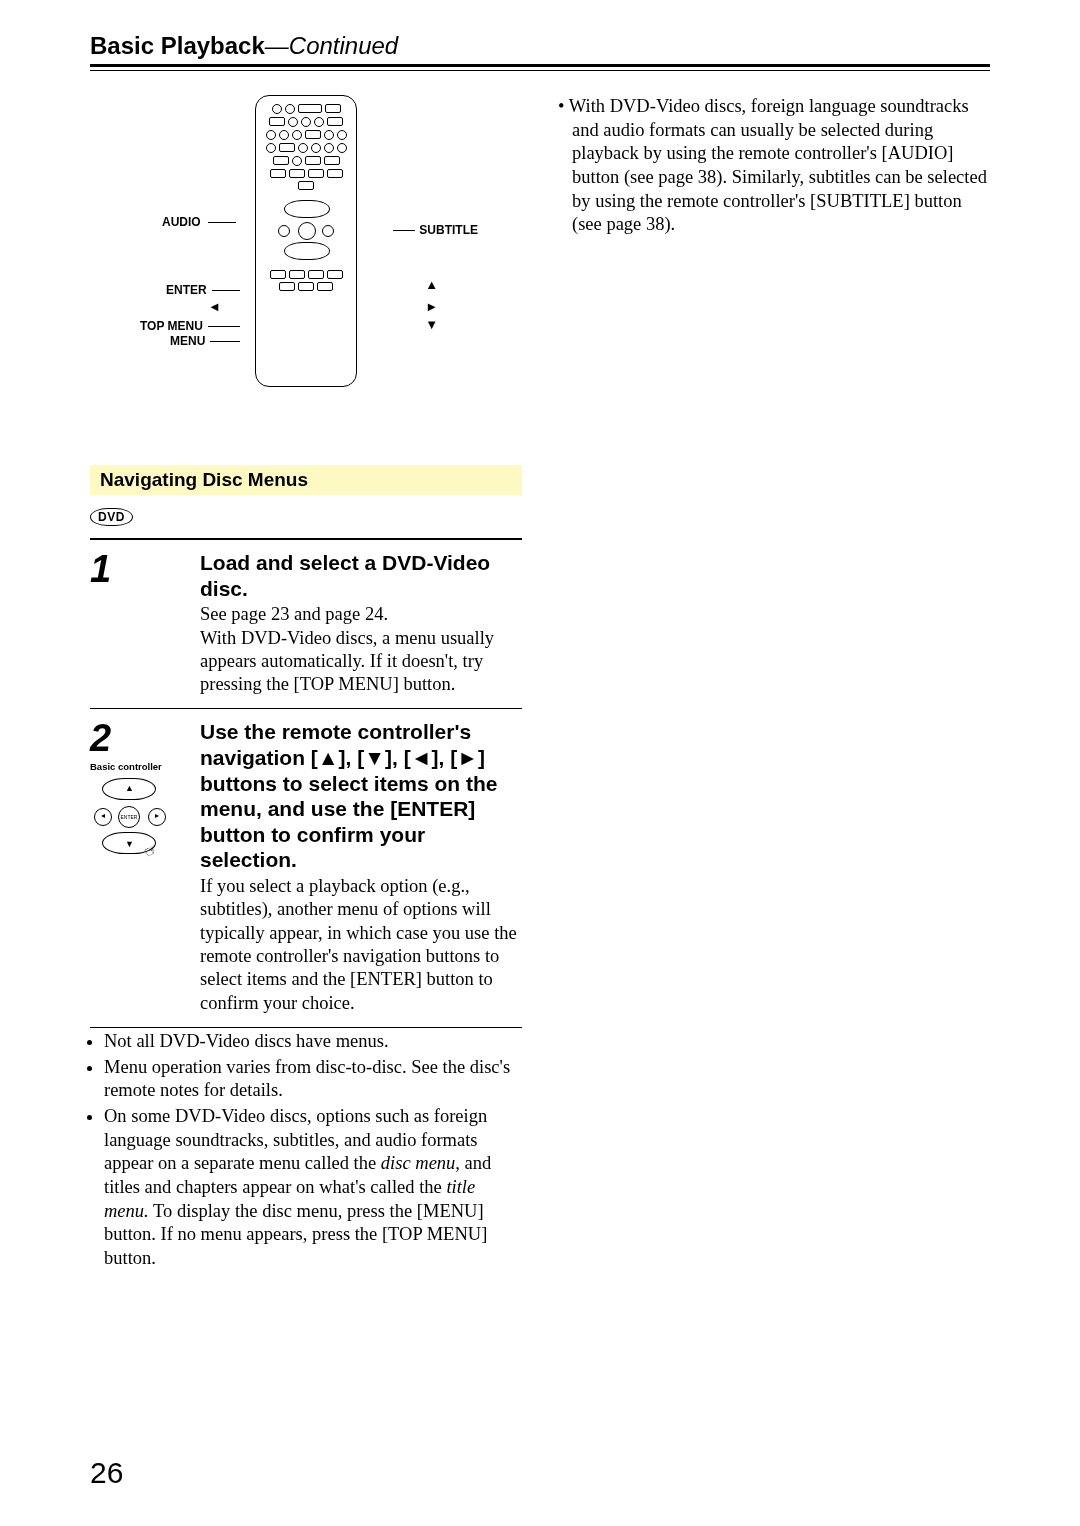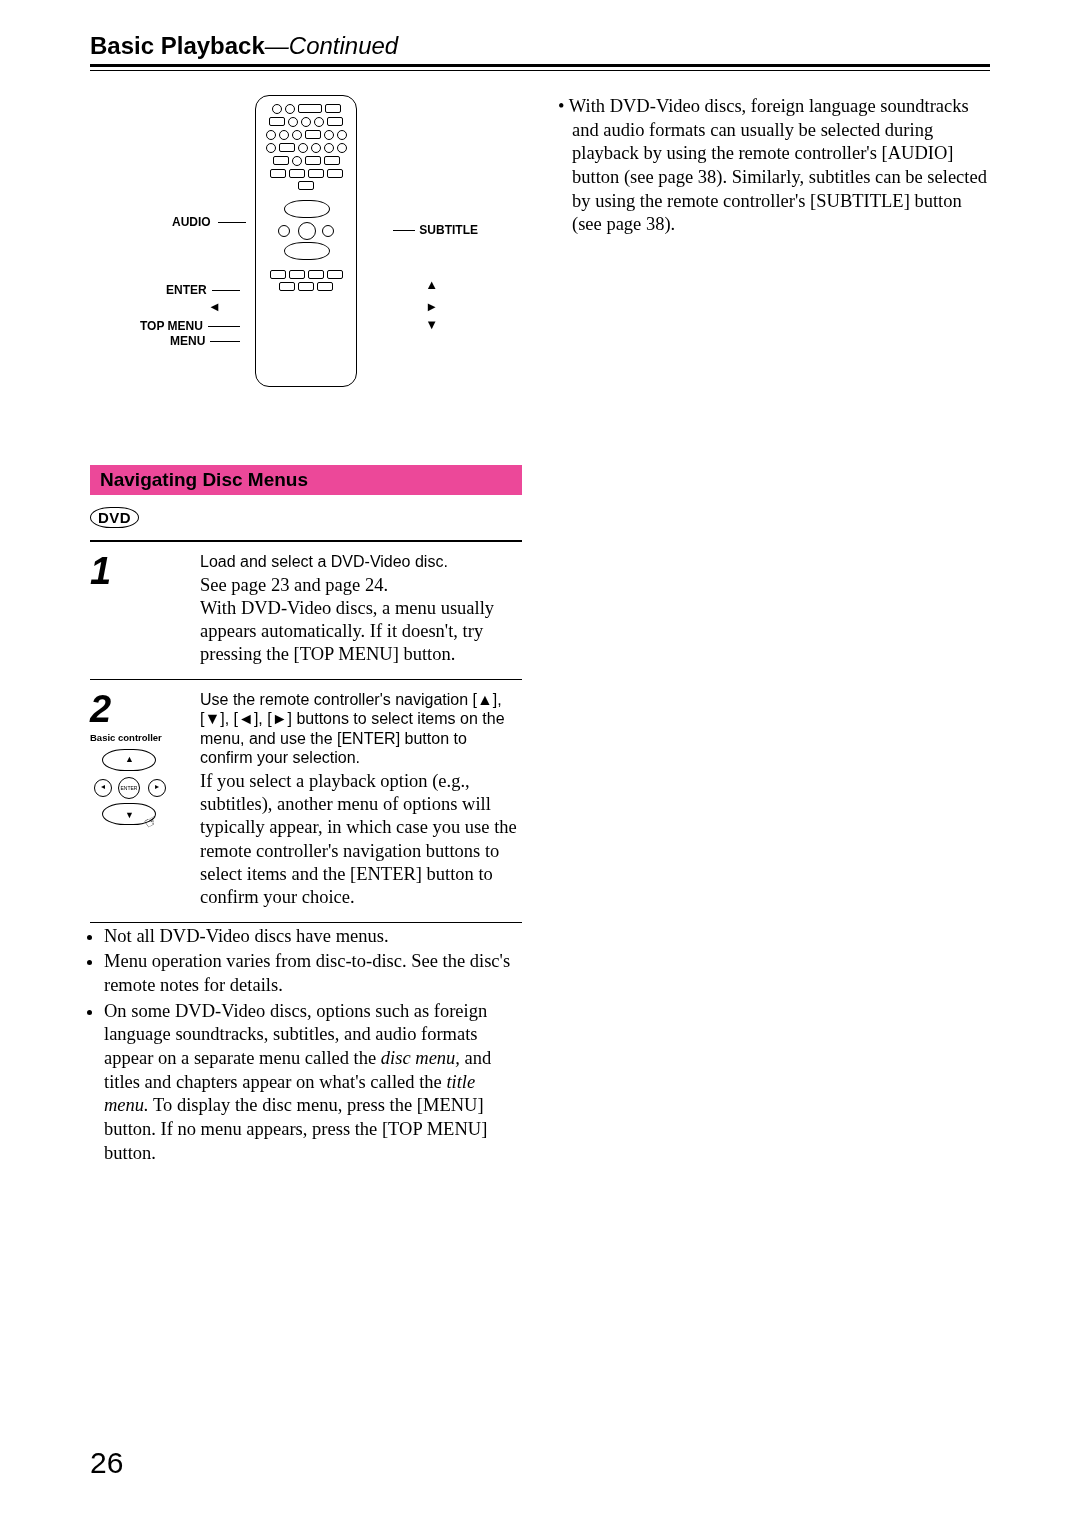--- a/index.html
+++ b/index.html
@@ -82,49 +82,49 @@
   .remote-nav .center { position:absolute; top:22px; left:22px; width:16px; height:16px; border:1px solid #000; border-radius:50%;}
   .remote-nav .side-l { position:absolute; top:25px; left:2px; width:10px; height:10px; border:1px solid #000; border-radius:50%;}
   .remote-nav .side-r { position:absolute; top:25px; right:2px; width:10px; height:10px; border:1px solid #000; border-radius:50%;}
   .label {
     position: absolute;
     font-family: Arial, Helvetica, sans-serif;
     font-size: 12px;
     font-weight: bold;
     white-space: nowrap;
   }
-  .label-audio { top: 120px; left: 82px; text-align: right; }
+  .label-audio { top: 120px; left: 72px; text-align: right; }
   .label-audio::after { content:""; position:absolute; left:46px; top:7px; width:28px; border-top:1px solid #000;}
   .label-enter { top: 188px; left: 76px; text-align: right;}
   .label-enter::after { content:""; position:absolute; left:46px; top:7px; width:28px; border-top:1px solid #000;}
   .label-topmenu { top: 224px; left: 50px; text-align:center;}
   .label-topmenu::after { content:""; position:absolute; left:68px; top:7px; width:32px; border-top:1px solid #000;}
   .label-menu { top: 239px; left: 80px; }
   .label-menu::after { content:""; position:absolute; left:40px; top:7px; width:30px; border-top:1px solid #000;}
   .label-subtitle { top: 128px; right: 44px; }
   .label-subtitle::before { content:""; position:absolute; left:-26px; top:7px; width:22px; border-top:1px solid #000;}
   .label-left-arrow { top: 204px; left: 118px; font-size: 13px;}
   .label-right-arrow { top: 204px; right: 84px; font-size: 13px;}
   .label-up-arrow { top: 182px; right: 84px; font-size: 13px;}
   .label-down-arrow { top: 222px; right: 84px; font-size: 13px;}
   .section-heading {
-    background: #ec4899;
+    background: #fef9c3;
     font-family: Arial, Helvetica, sans-serif;
     font-weight: bold;
     font-size: 19px;
     padding: 4px 10px;
     margin-bottom: 12px;
   }
   .dvd-icon {
     display: inline-block;
     border: 1px solid #000;
     border-radius: 50%/60%;
     padding: 1px 7px;
     font-family: Arial, Helvetica, sans-serif;
-    font-size: 15px;
+    font-size: 12px;
     font-weight: bold;
     letter-spacing: 0.5px;
     margin-bottom: 12px;
   }
   .body-text {
     font-size: 18.5px;
     line-height: 1.28;
     margin-bottom: 20px;
   }
   .steps {
@@ -165,22 +165,22 @@
   .mini-remote .side-l { position:absolute; top:30px; left:4px; width:16px; height:16px; border:1.3px solid #000; border-radius:50%; text-align:center; line-height:14px; font-size:8px;}
   .mini-remote .side-r { position:absolute; top:30px; right:4px; width:16px; height:16px; border:1.3px solid #000; border-radius:50%; text-align:center; line-height:14px; font-size:8px;}
   .mini-remote .tri-up { position:absolute; top:5px; left:35px; font-size:9px;}
   .mini-remote .tri-dn { position:absolute; bottom:9px; left:35px; font-size:9px;}
   .mini-remote .hand { position:absolute; bottom:-2px; right:12px; font-size:16px; transform: rotate(-30deg);}
   .step-content {
     flex: 1;
   }
   .step-heading {
     font-family: Arial, Helvetica, sans-serif;
-    font-weight: normal;
-    font-size: 16px;
+    font-weight: bold;
+    font-size: 21px;
     line-height: 1.22;
     margin-bottom: 2px;
   }
   .step-body {
     font-size: 18.5px;
     line-height: 1.26;
   }
   .notes-heading {
     font-weight: bold;
     font-size: 18.5px;
@@ -196,21 +196,21 @@
     margin-bottom: 2px;
   }
   .right-col-bullet {
     font-size: 18.5px;
     line-height: 1.28;
     padding-left: 14px;
     text-indent: -14px;
   }
   .page-number {
     position: absolute;
-    bottom: 46px;
+    bottom: 36px;
     left: 90px;
     font-family: Arial, Helvetica, sans-serif;
     font-size: 30px;
   }
 </style>
 </head>
 <body>
 
 <div class="page">
 

